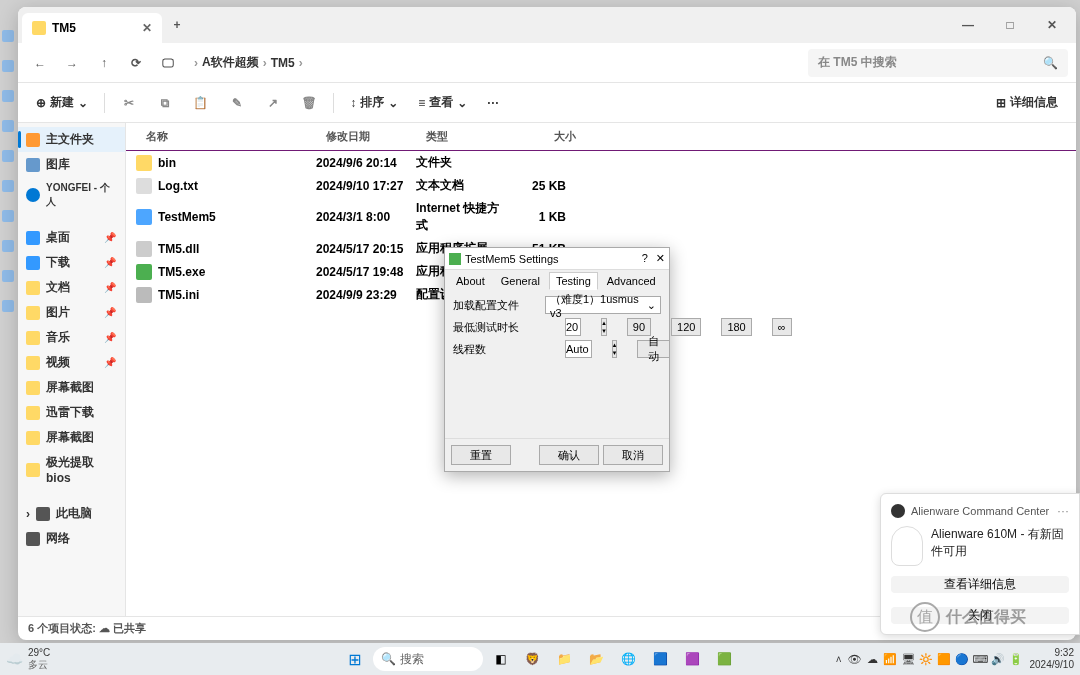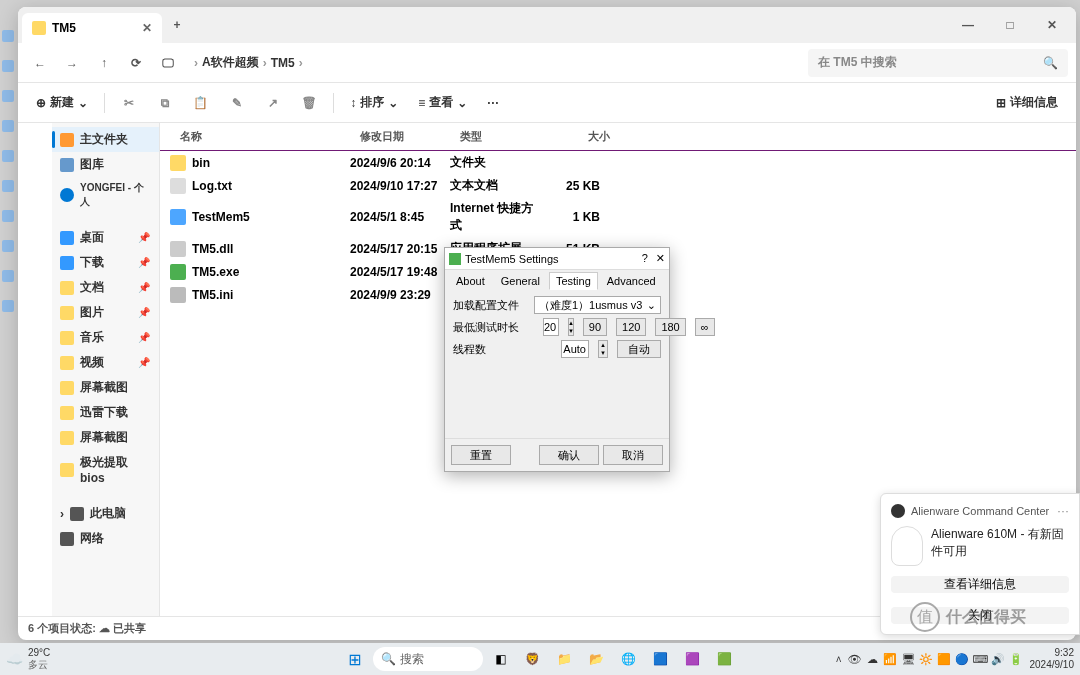--- a/index.html
+++ b/index.html
@@ -27,21 +27,21 @@
 
 
 .toolbar { height: 40px; display: flex; align-items: center; padding: 0 10px; gap: 4px; border-bottom: 1px solid #e5e5e5; }
 .tbtn { height: 28px; padding: 0 8px; display: flex; align-items: center; gap: 4px; border-radius: 4px; color: #333; }
 .tbtn.icon { width: 32px; justify-content: center; color: #888; }
 .tsep { width: 1px; height: 20px; background: #ddd; margin: 0 4px; }
 .details-btn { margin-left: auto; }
 
 
 .mainarea { flex: 1; display: flex; overflow: hidden; }
-.sidebar { width: 108px; background: #f7f7f7; border-right: 1px solid #e5e5e5; padding: 4px 0; overflow-y: auto; margin-left: 34px; }
+.sidebar { width: 108px; background: #f7f7f7; border-right: 1px solid #e5e5e5; padding: 4px 0; overflow-y: auto; }
 .sb-item { display: flex; align-items: center; gap: 6px; padding: 4px 8px; color: #333; position: relative; }
 .sb-item.sel { background: #e5f1fb; }
 .sb-item.sel::before { content: ""; position: absolute; left: 0; top: 4px; bottom: 4px; width: 3px; background: #0078d4; border-radius: 2px; }
 .sb-icon { width: 14px; height: 14px; flex-shrink: 0; }
 .sb-pin { margin-left: auto; color: #999; font-size: 10px; }
 .sb-spacer { height: 12px; }
 .ic-home { background: #ff9933; border-radius: 2px; }
 .ic-gallery { background: #6699cc; border-radius: 2px; }
 .ic-cloud { background: #0078d4; border-radius: 50%; }
 .ic-folder { background: #ffd966; border-radius: 2px; }
@@ -69,21 +69,21 @@
 
 
 .dialog { position: absolute; left: 444px; top: 247px; width: 226px; background: #f0f0f0; border: 1px solid #aaa; box-shadow: 0 4px 16px rgba(0,0,0,0.3); font-size: 11px; }
 .dlg-title { height: 22px; background: #fff; display: flex; align-items: center; padding: 0 4px; border-bottom: 1px solid #ddd; }
 .dlg-title-icon { width: 12px; height: 12px; background: #4caf50; margin-right: 4px; }
 .dlg-title-btns { margin-left: auto; display: flex; gap: 8px; }
 .dlg-tabs { display: flex; background: #f0f0f0; padding: 2px 4px 0; gap: 2px; }
 .dlg-tab { padding: 2px 6px; border: 1px solid transparent; }
 .dlg-tab.active { background: #fff; border: 1px solid #ccc; border-bottom: 1px solid #fff; }
 .dlg-body { background: #f0f0f0; padding: 6px 8px; }
-.dlg-row { display: flex; align-items: center; margin-bottom: 4px; gap: 9px; }
+.dlg-row { display: flex; align-items: center; margin-bottom: 4px; gap: 20px; }
 .dlg-label { width: 72px; flex-shrink: 0; }
 .dlg-select { flex: 1; height: 18px; border: 1px solid #aaa; background: #fff; padding: 0 4px; display: flex; align-items: center; justify-content: space-between; }
 .dlg-spin { width: 28px; height: 18px; border: 1px solid #aaa; background: #fff; text-align: right; padding-right: 2px; display: flex; align-items: center; justify-content: flex-end; }
 .dlg-spinbtn { width: 10px; height: 18px; border: 1px solid #aaa; background: #e8e8e8; font-size: 7px; display: flex; flex-direction: column; }
 .dlg-spinbtn span { flex: 1; text-align: center; line-height: 8px; }
 .dlg-smallbtn { height: 18px; padding: 0 5px; border: 1px solid #aaa; background: #e8e8e8; display: flex; align-items: center; }
 .dlg-plain { padding: 0 2px; }
 .dlg-footer { display: flex; padding: 6px; gap: 4px; border-top: 1px solid #ddd; }
 .dlg-fbtn { height: 20px; border: 1px solid #aaa; background: #e8e8e8; display: flex; align-items: center; justify-content: center; padding: 0 18px; }
 
@@ -285,21 +285,21 @@
             </div>
             <div class="fl-col-date">2024/9/10 17:27</div>
             <div class="fl-col-type">文本文档</div>
             <div class="fl-col-size">25 KB</div>
           </div>
           <div class="fl-row">
             <div class="fl-col-name" style="display:flex;align-items:center">
               <span class="fl-icon lnk"></span>
               <span>TestMem5</span>
             </div>
-            <div class="fl-col-date">2024/5/1 8:45</div>
+            <div class="fl-col-date">2024/3/1 8:00</div>
             <div class="fl-col-type">Internet 快捷方式</div>
             <div class="fl-col-size">1 KB</div>
           </div>
           <div class="fl-row">
             <div class="fl-col-name" style="display:flex;align-items:center">
               <span class="fl-icon dll"></span>
               <span>TM5.dll</span>
             </div>
             <div class="fl-col-date">2024/5/17 20:15</div>
             <div class="fl-col-type">应用程序扩展</div>

